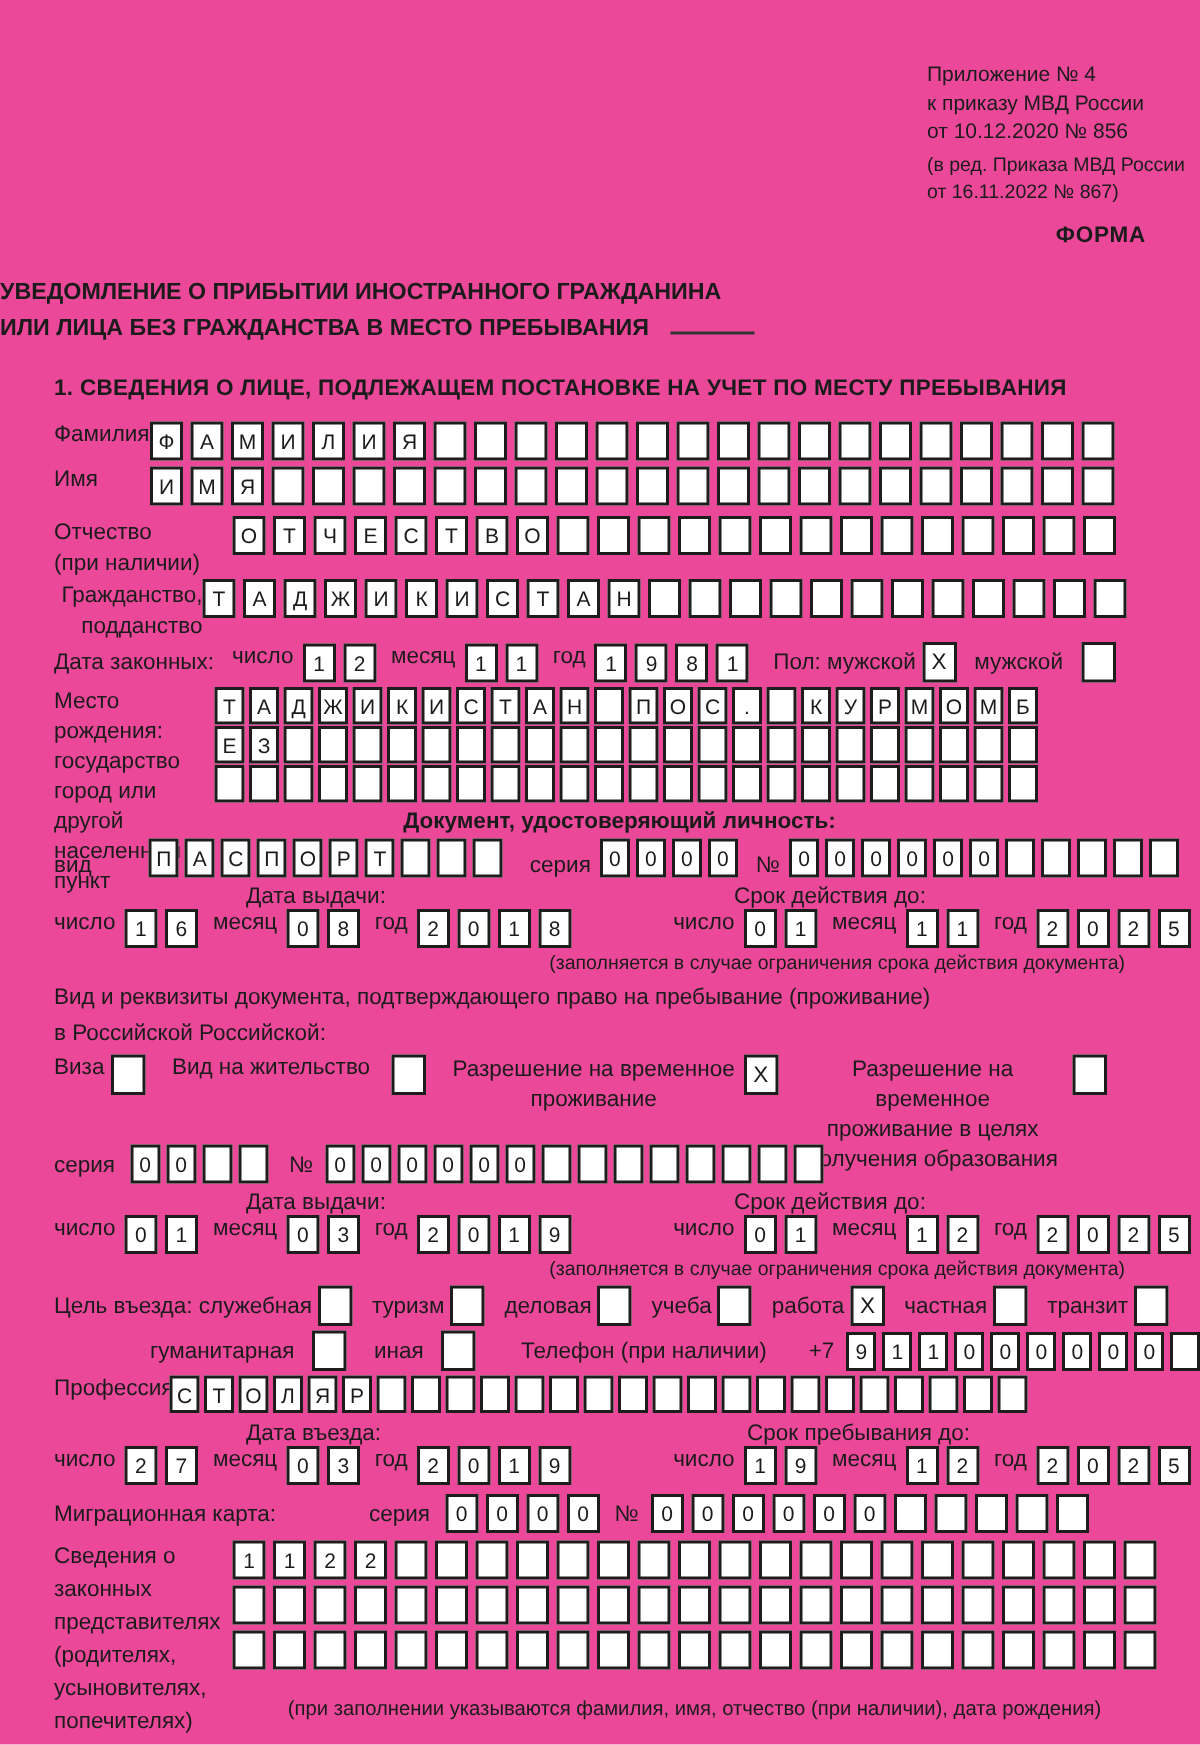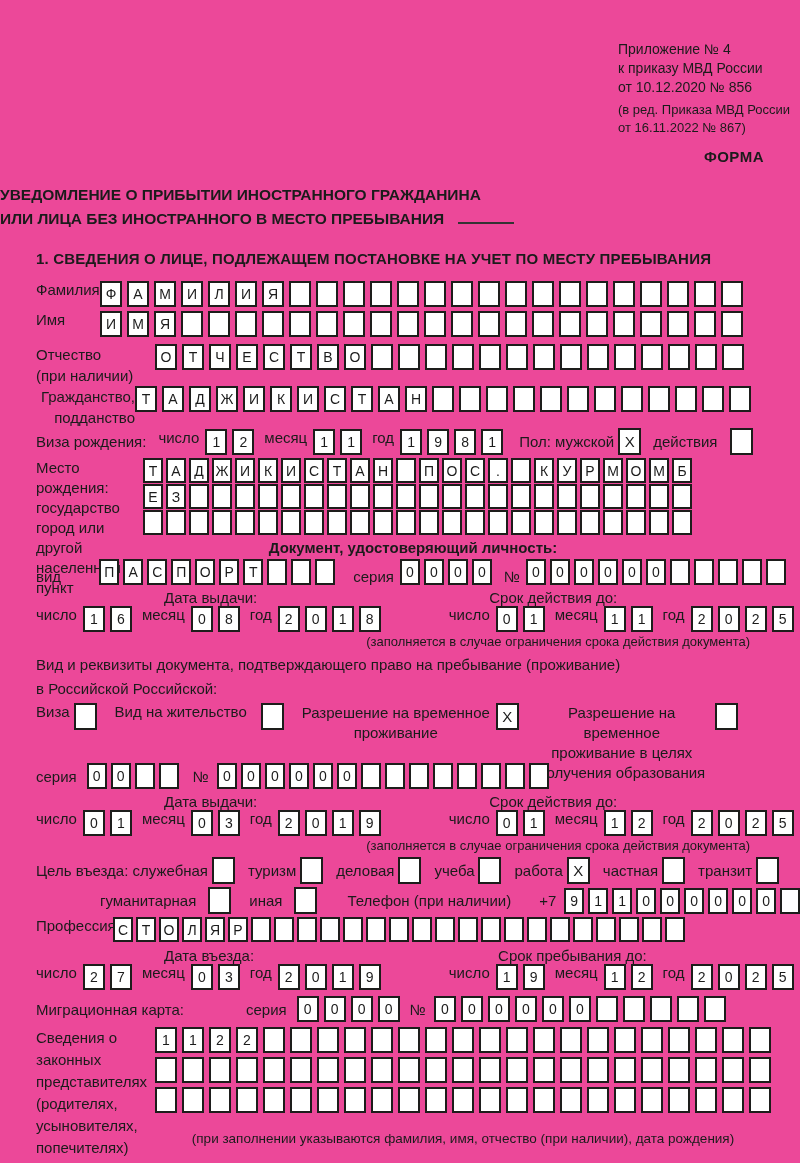--- a/index.html
+++ b/index.html
@@ -48,21 +48,21 @@
     <div class="gap"></div>
     <div class="sm">(в ред. Приказа МВД России</div>
     <div class="sm">от 16.11.2022 № 867)</div>
   </div>
 
   <div class="forma">ФОРМА</div>
 
   <div class="title">
     <div>УВЕДОМЛЕНИЕ О ПРИБЫТИИ ИНОСТРАННОГО ГРАЖДАНИНА</div>
     <div>
-      <span>ИЛИ ЛИЦА БЕЗ ИНОСТРАННОГО В МЕСТО ПРЕБЫВАНИЯ</span><span class="blank"></span>
+      <span>ИЛИ ЛИЦА БЕЗ ГРАЖДАНСТВА В МЕСТО ПРЕБЫВАНИЯ</span><span class="blank"></span>
     </div>
   </div>
 
   <div class="sec1">1. СВЕДЕНИЯ О ЛИЦЕ, ПОДЛЕЖАЩЕМ ПОСТАНОВКЕ НА УЧЕТ ПО МЕСТУ ПРЕБЫВАНИЯ</div>
 
   <div class="body">
 
     <div class="row" style="margin-bottom:4px;">
       <span class="lbl" style="width:64px;">Фамилия</span>
       <span class="cells">
@@ -180,21 +180,21 @@
           <span class="cell"></span>
           <span class="cell"></span>
           <span class="cell"></span>
           <span class="cell"></span>
           <span class="cell"></span>
           <span class="cell"></span>
         </span>
     </div>
 
     <div class="row" style="margin-bottom:3px;align-items:center;">
-      <span class="lbl">Виза рождения:</span>
+      <span class="lbl">Дата законных:</span>
       <span class="dgroup" style="margin-left:12px;">
         <span class="lbl">число</span>
         <span class="cells">
             <span class="cell">1</span>
             <span class="cell">2</span>
           </span>
         <span class="lbl">месяц</span>
         <span class="cells">
             <span class="cell">1</span>
             <span class="cell">1</span>
@@ -202,21 +202,21 @@
         <span class="lbl">год</span>
         <span class="cells">
             <span class="cell">1</span>
             <span class="cell">9</span>
             <span class="cell">8</span>
             <span class="cell">1</span>
           </span>
       </span>
       <span class="lbl ml">Пол: мужской</span>
       <span class="cb">X</span>
-      <span class="lbl" style="margin-left:8px;">действия</span>
+      <span class="lbl" style="margin-left:8px;">мужской</span>
       <span class="cb" style="margin-left:12px;"></span>
     </div>
 
     <div class="row" style="height:81px;">
       <span class="lblcol" style="width:107px;line-height:20px;">
         <span>Место рождения:</span><br>
         <span>государство</span><br>
         <span>город или другой</span><br>
         <span>населенный пункт</span>
       </span>

